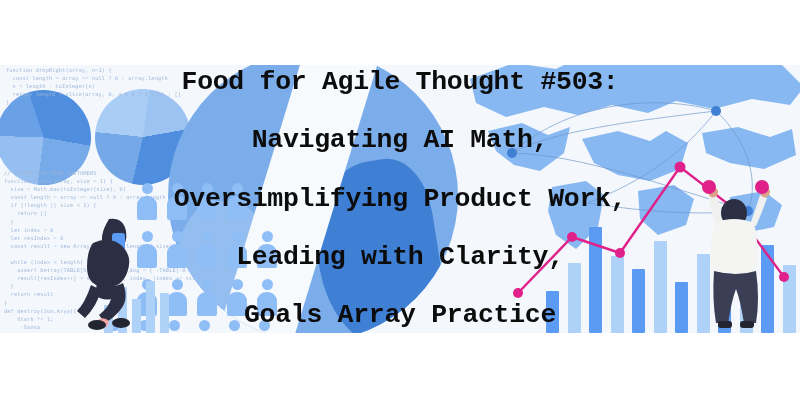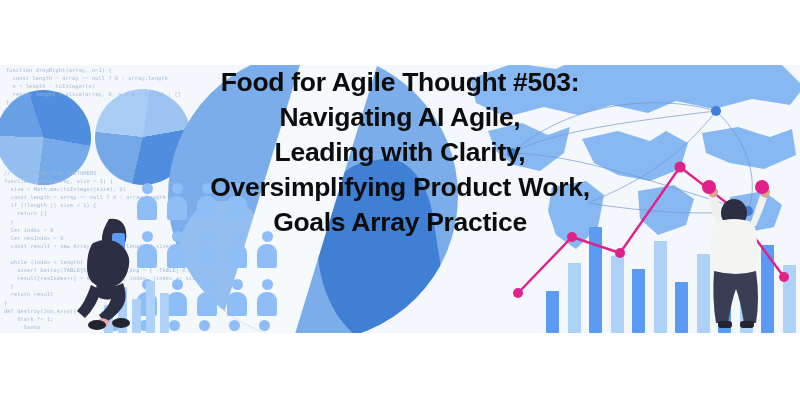--- a/index.html
+++ b/index.html
@@ -75,22 +75,23 @@
 
   
   .linewrap{position:absolute;left:480px;top:60px;width:320px;height:180px;}
 
   
   .fig{position:absolute;}
 
   
   #title{
     position:absolute;left:0;top:65px;width:800px;height:268px;
-    display:flex;flex-direction:column;align-items:center;justify-content:flex-start;
+    display:flex;flex-direction:column;align-items:center;justify-content:space-between;
     pointer-events:none;
+    font-family:Liberation Mono, monospace;
   }
   #title .ln{
     color:#0c0c0c;
     font-weight:bold;
     font-size:26.5px;
     line-height:35px;
     letter-spacing:-0.3px;
     text-align:center;
     white-space:nowrap;
   }
@@ -310,17 +311,17 @@
       <path d="M22 94 q22 6 42 0 q4 28 0 52 l-12 0 q-4 -24 -8 -34 q-4 10 -8 34 l-12 0 q-4 -24 -2 -52 Z" fill="#3a3e55"></path>
       <rect x="26" y="144" width="14" height="7" rx="3" fill="#22242f"></rect>
       <rect x="48" y="144" width="14" height="7" rx="3" fill="#22242f"></rect>
     </svg>
   </div>
 
 </div>
 
 <div id="title">
     <div class="ln">Food for Agile Thought #503:</div>
-    <div class="ln">Navigating AI Agile,</div>
+    <div class="ln">Navigating AI Math,</div>
+    <div class="ln">Oversimplifying Product Work,</div>
     <div class="ln">Leading with Clarity,</div>
-    <div class="ln">Oversimplifying Product Work,</div>
     <div class="ln">Goals Array Practice</div>
   </div>
 
 </body></html>

